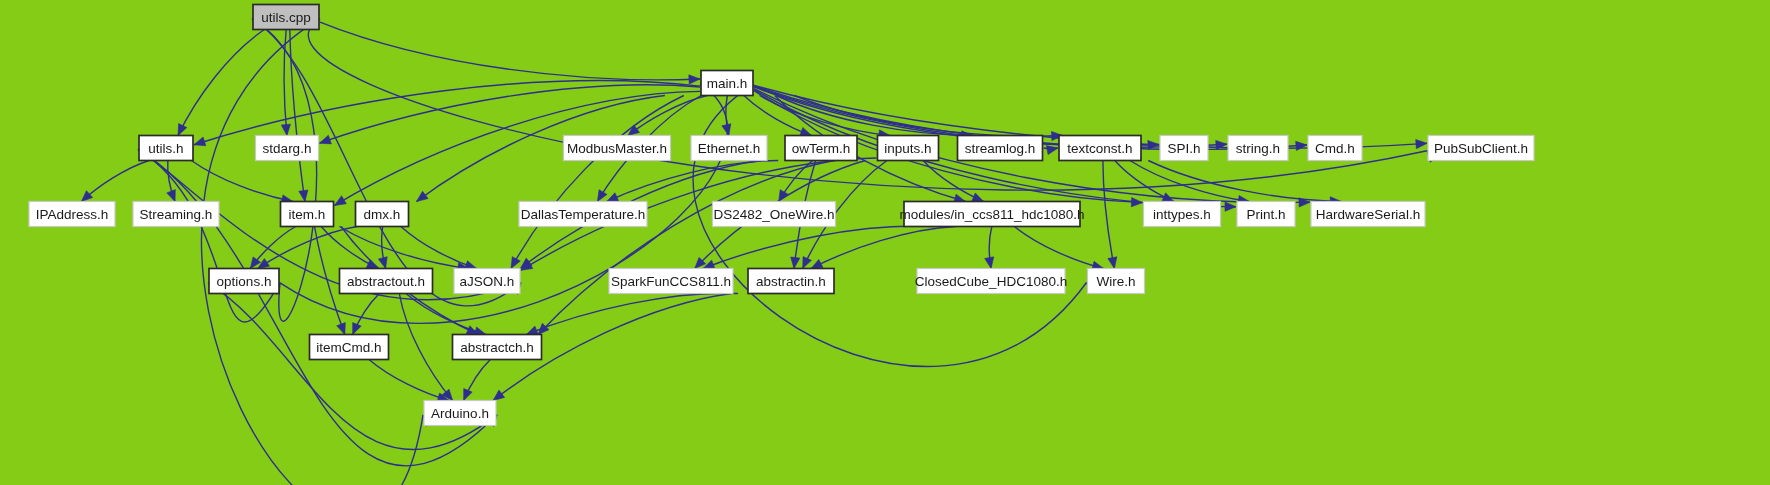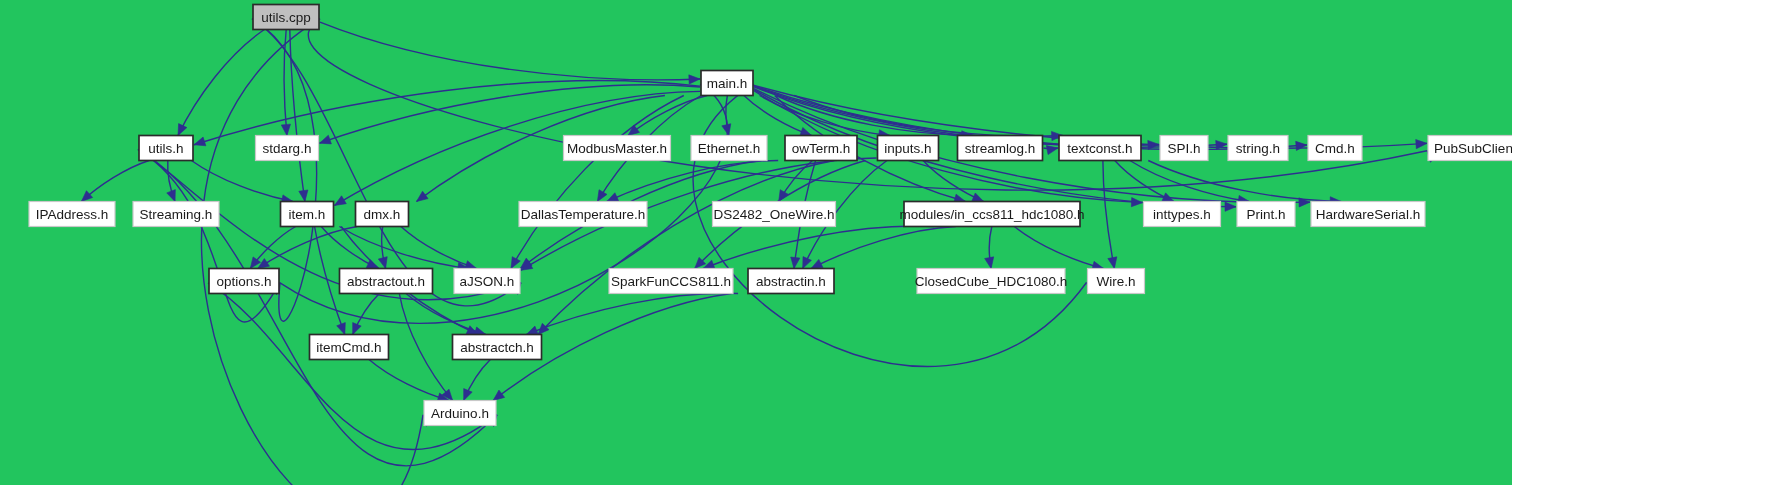--- a/index.html
+++ b/index.html
@@ -2,23 +2,23 @@
 <html><head>
 <meta charset="utf-8">
 <style>
   html, body {
     margin: 0;
     padding: 0;
     background: #ffffff;
   }
   #graph-root {
     position: relative;
-    width: 1512px;
+    width: 1770px;
     height: 485px;
-    background: #22c55e;
+    background: #84cc16;
     font-family: "Liberation Sans", sans-serif;
     overflow: hidden;
   }
   svg#graph-svg {
     position: absolute;
     left: 0;
     top: 0;
     width: 1770px;
     height: 485px;
     display: block;

